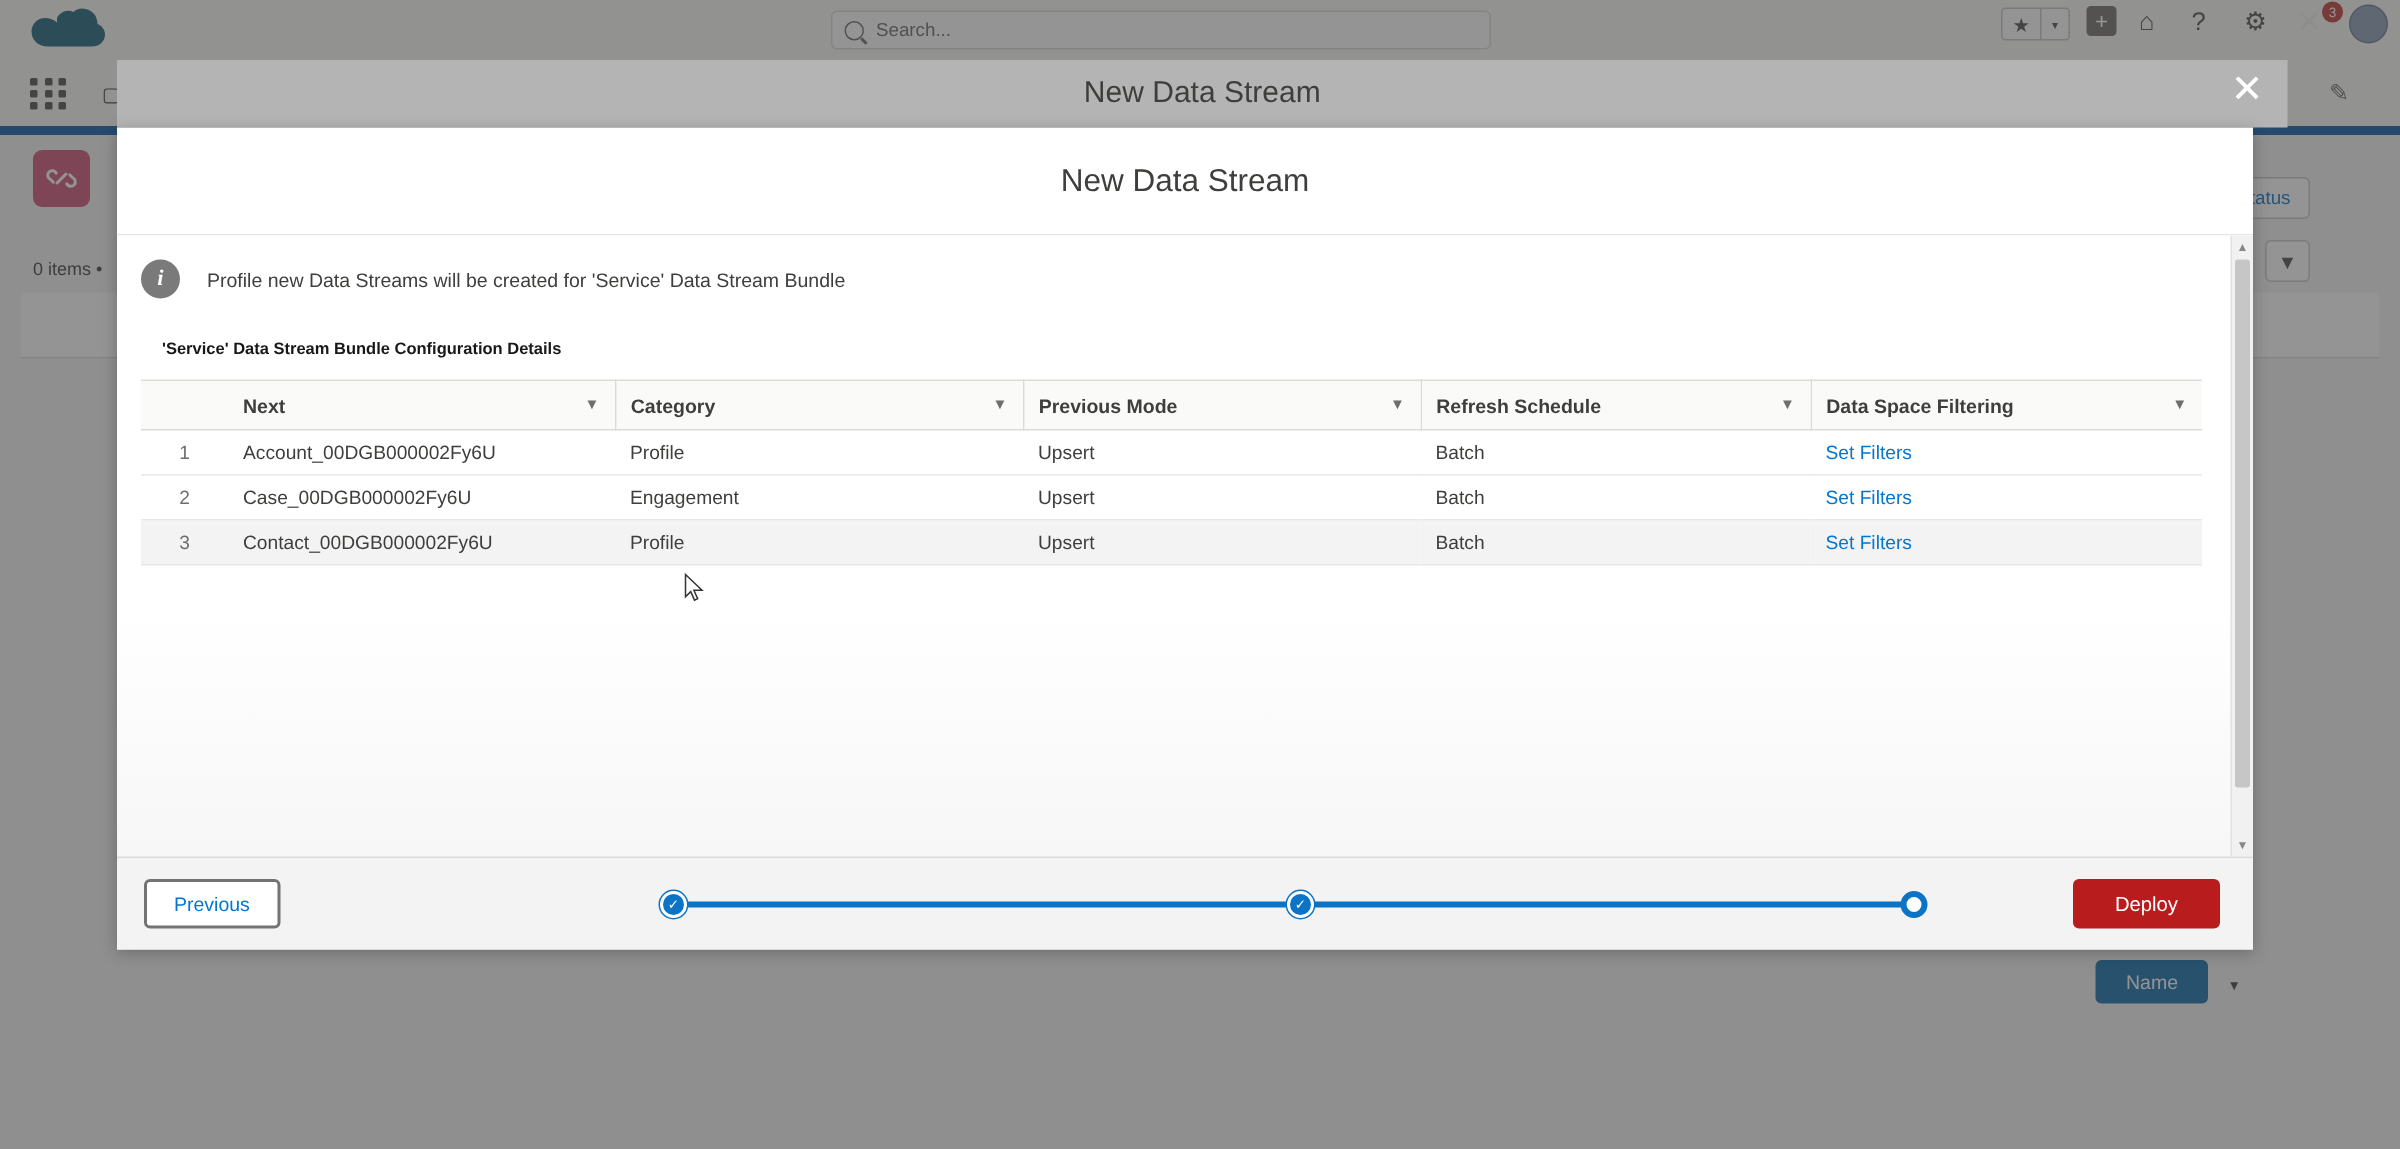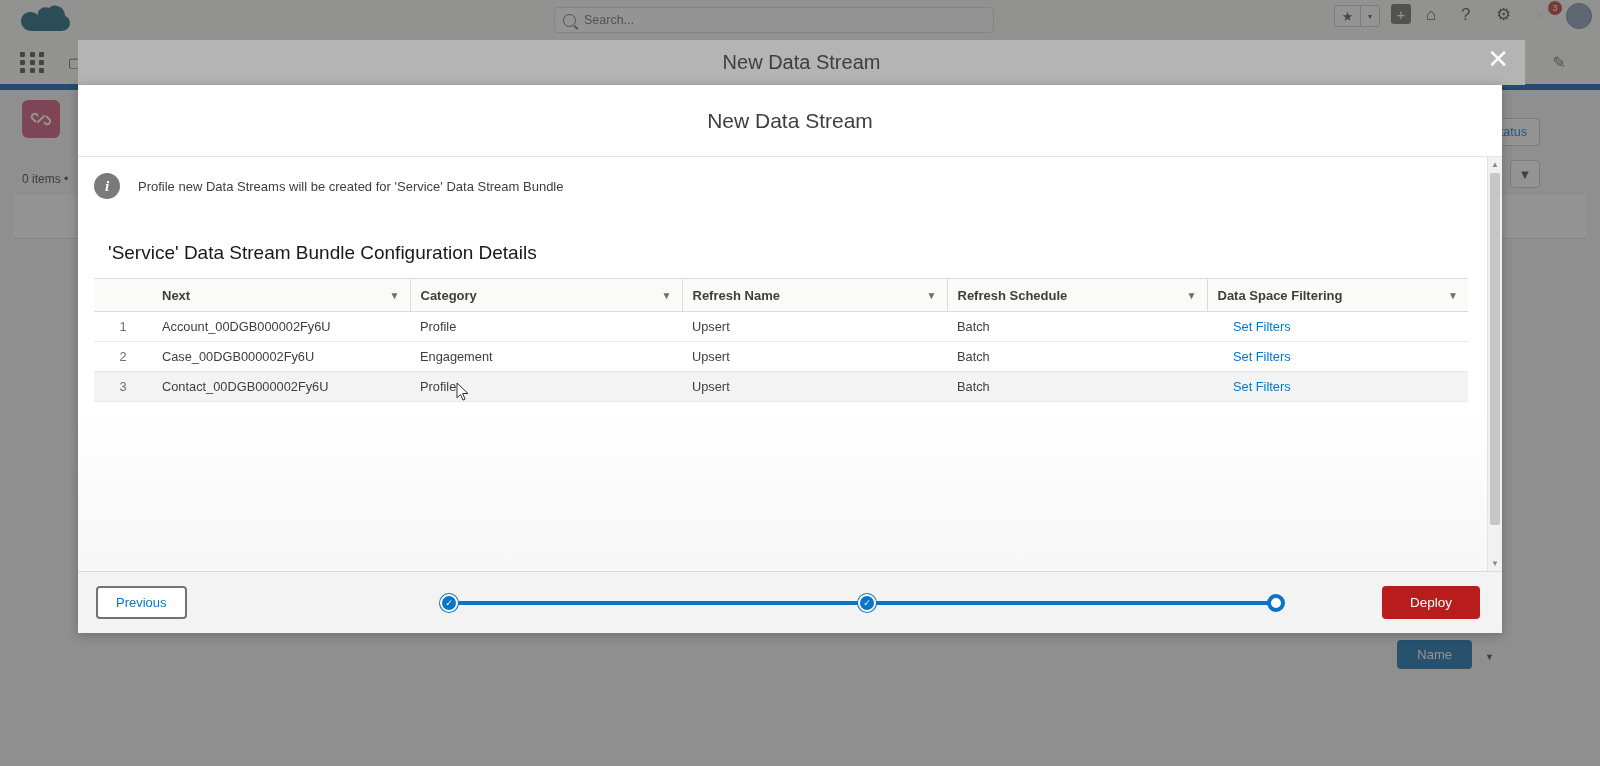--- a/index.html
+++ b/index.html
@@ -190,22 +190,22 @@
   }
   .info-icon {
     width: 26px; height: 26px; border-radius: 50%; background: #7a7a7a;
     color: #fff; font-size: 15px; font-weight: 700; font-style: italic;
     display: flex; align-items: center; justify-content: center;
     font-family: "Liberation Serif", serif;
   }
   .info-text { font-size: 13px; color: #3e3e3c; }
 
   .section-title {
-    font-size: 19px; font-weight: 400; color: #181818;
-    margin: 37px 0 14px 14px;
+    font-size: 11px; font-weight: 700; color: #181818;
+    margin: 22px 0 14px 14px;
   }
 
   .tbl {
     width: 1374px; margin-left: 0;
     border-collapse: collapse; table-layout: fixed;
   }
   .tbl thead th {
     background: #fafaf9;
     border-top: 1px solid #dddbda;
     border-bottom: 1px solid #dddbda;
@@ -219,21 +219,21 @@
   .tbl thead th .cv {
     position: absolute; right: 10px; top: 50%; transform: translateY(-50%);
     font-size: 10px; color: #706e6b;
   }
   .tbl tbody td {
     height: 30px; font-size: 12.8px; color: #3e3e3c;
     padding: 0 10px; border-bottom: 1px solid #e8e8e8;
   }
   .tbl tbody td.num { color: #706e6b; text-align: center; width: 58px; padding:0;}
   .tbl tbody tr.alt td { background: #f3f3f3; }
-  .tbl tbody td a { color: #0176d3; text-decoration: none; margin-left: 16px; }
+  .tbl tbody td a { color: #0176d3; text-decoration: none; }
   .tbl-wrap { position: relative; }
 
   
   .m-scroll {
     position: absolute; right: 0; top: 0; width: 15px; height: 100%;
     background: #f1f1f1; border-left: 1px solid #e2e2e2;
   }
   .m-scroll .arr {
     height: 15px; display: flex; align-items: center; justify-content: center;
     font-size: 8px; color: #888;
@@ -398,21 +398,21 @@
               <th class="num"></th>
               <th>
                 <span>Next</span>
                 <span class="cv">▼</span>
               </th>
               <th>
                 <span>Category</span>
                 <span class="cv">▼</span>
               </th>
               <th>
-                <span>Refresh Name</span>
+                <span>Previous Mode</span>
                 <span class="cv">▼</span>
               </th>
               <th>
                 <span>Refresh Schedule</span>
                 <span class="cv">▼</span>
               </th>
               <th style="border-right:none">
                 <span>Data Space Filtering</span>
                 <span class="cv">▼</span>
               </th>

